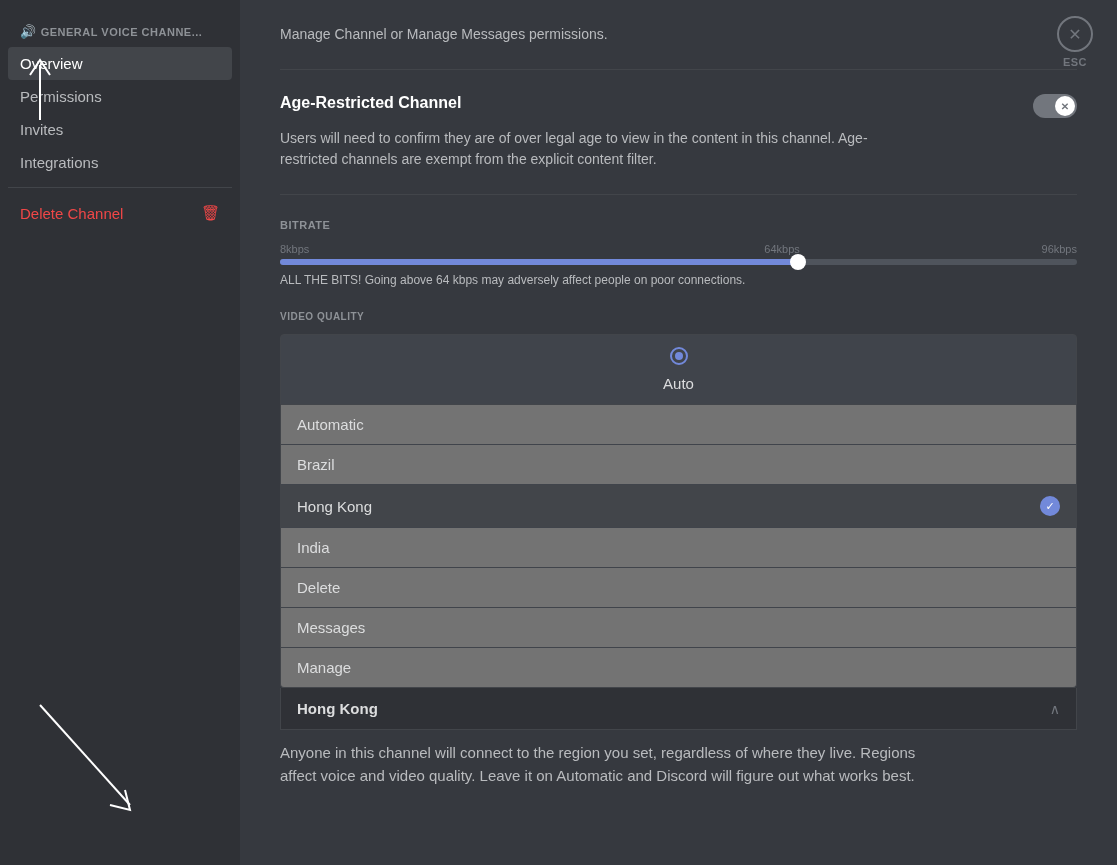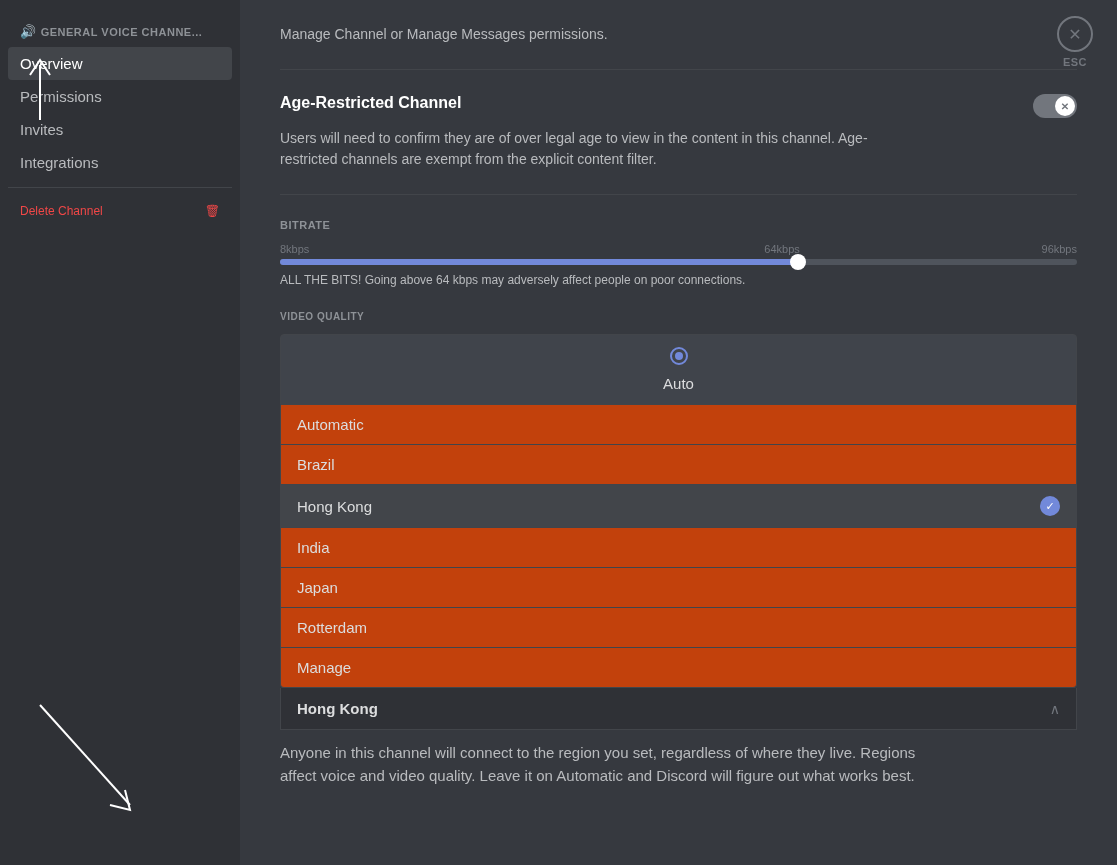--- a/index.html
+++ b/index.html
@@ -56,21 +56,21 @@
       height: 1px;
       background: #42454a;
       margin: 8px 0;
     }
 
     .sidebar-delete {
       padding: 8px 12px;
       border-radius: 4px;
       cursor: pointer;
       color: #f04747;
-      font-size: 12px;
+      font-size: 15px;
       display: flex;
       align-items: center;
       justify-content: space-between;
     }
 
     
     .main-content {
       flex: 1;
       background: #36393f;
       padding: 24px 40px;
@@ -274,21 +274,21 @@
 
     .auto-label {
       font-size: 15px;
       color: #dcddde;
     }
 
     
     .region-dropdown {
       border: 1px solid #42454a;
       border-top: none;
-      background: #c2410c;
+      background: #737373;
       border-radius: 0 0 4px 4px;
       overflow: hidden;
     }
 
     .region-item {
       padding: 11px 16px;
       cursor: pointer;
       color: #dcddde;
       font-size: 15px;
       display: flex;
@@ -478,24 +478,24 @@
         <span>Brazil</span>
       </div>
       <div class="region-item selected">
         <span>Hong Kong</span>
         <div class="checkmark">✓</div>
       </div>
       <div class="region-item">
         <span>India</span>
       </div>
       <div class="region-item">
-        <span>Japan</span>
+        <span>Delete</span>
       </div>
       <div class="region-item">
-        <span>Rotterdam</span>
+        <span>Messages</span>
       </div>
       <div class="region-item">
         <span>Manage</span>
       </div>
     </div>
 
     <div class="selected-region-bar">
       <span class="region-name">Hong Kong</span>
       <span class="chevron-up">∧</span>
     </div>

